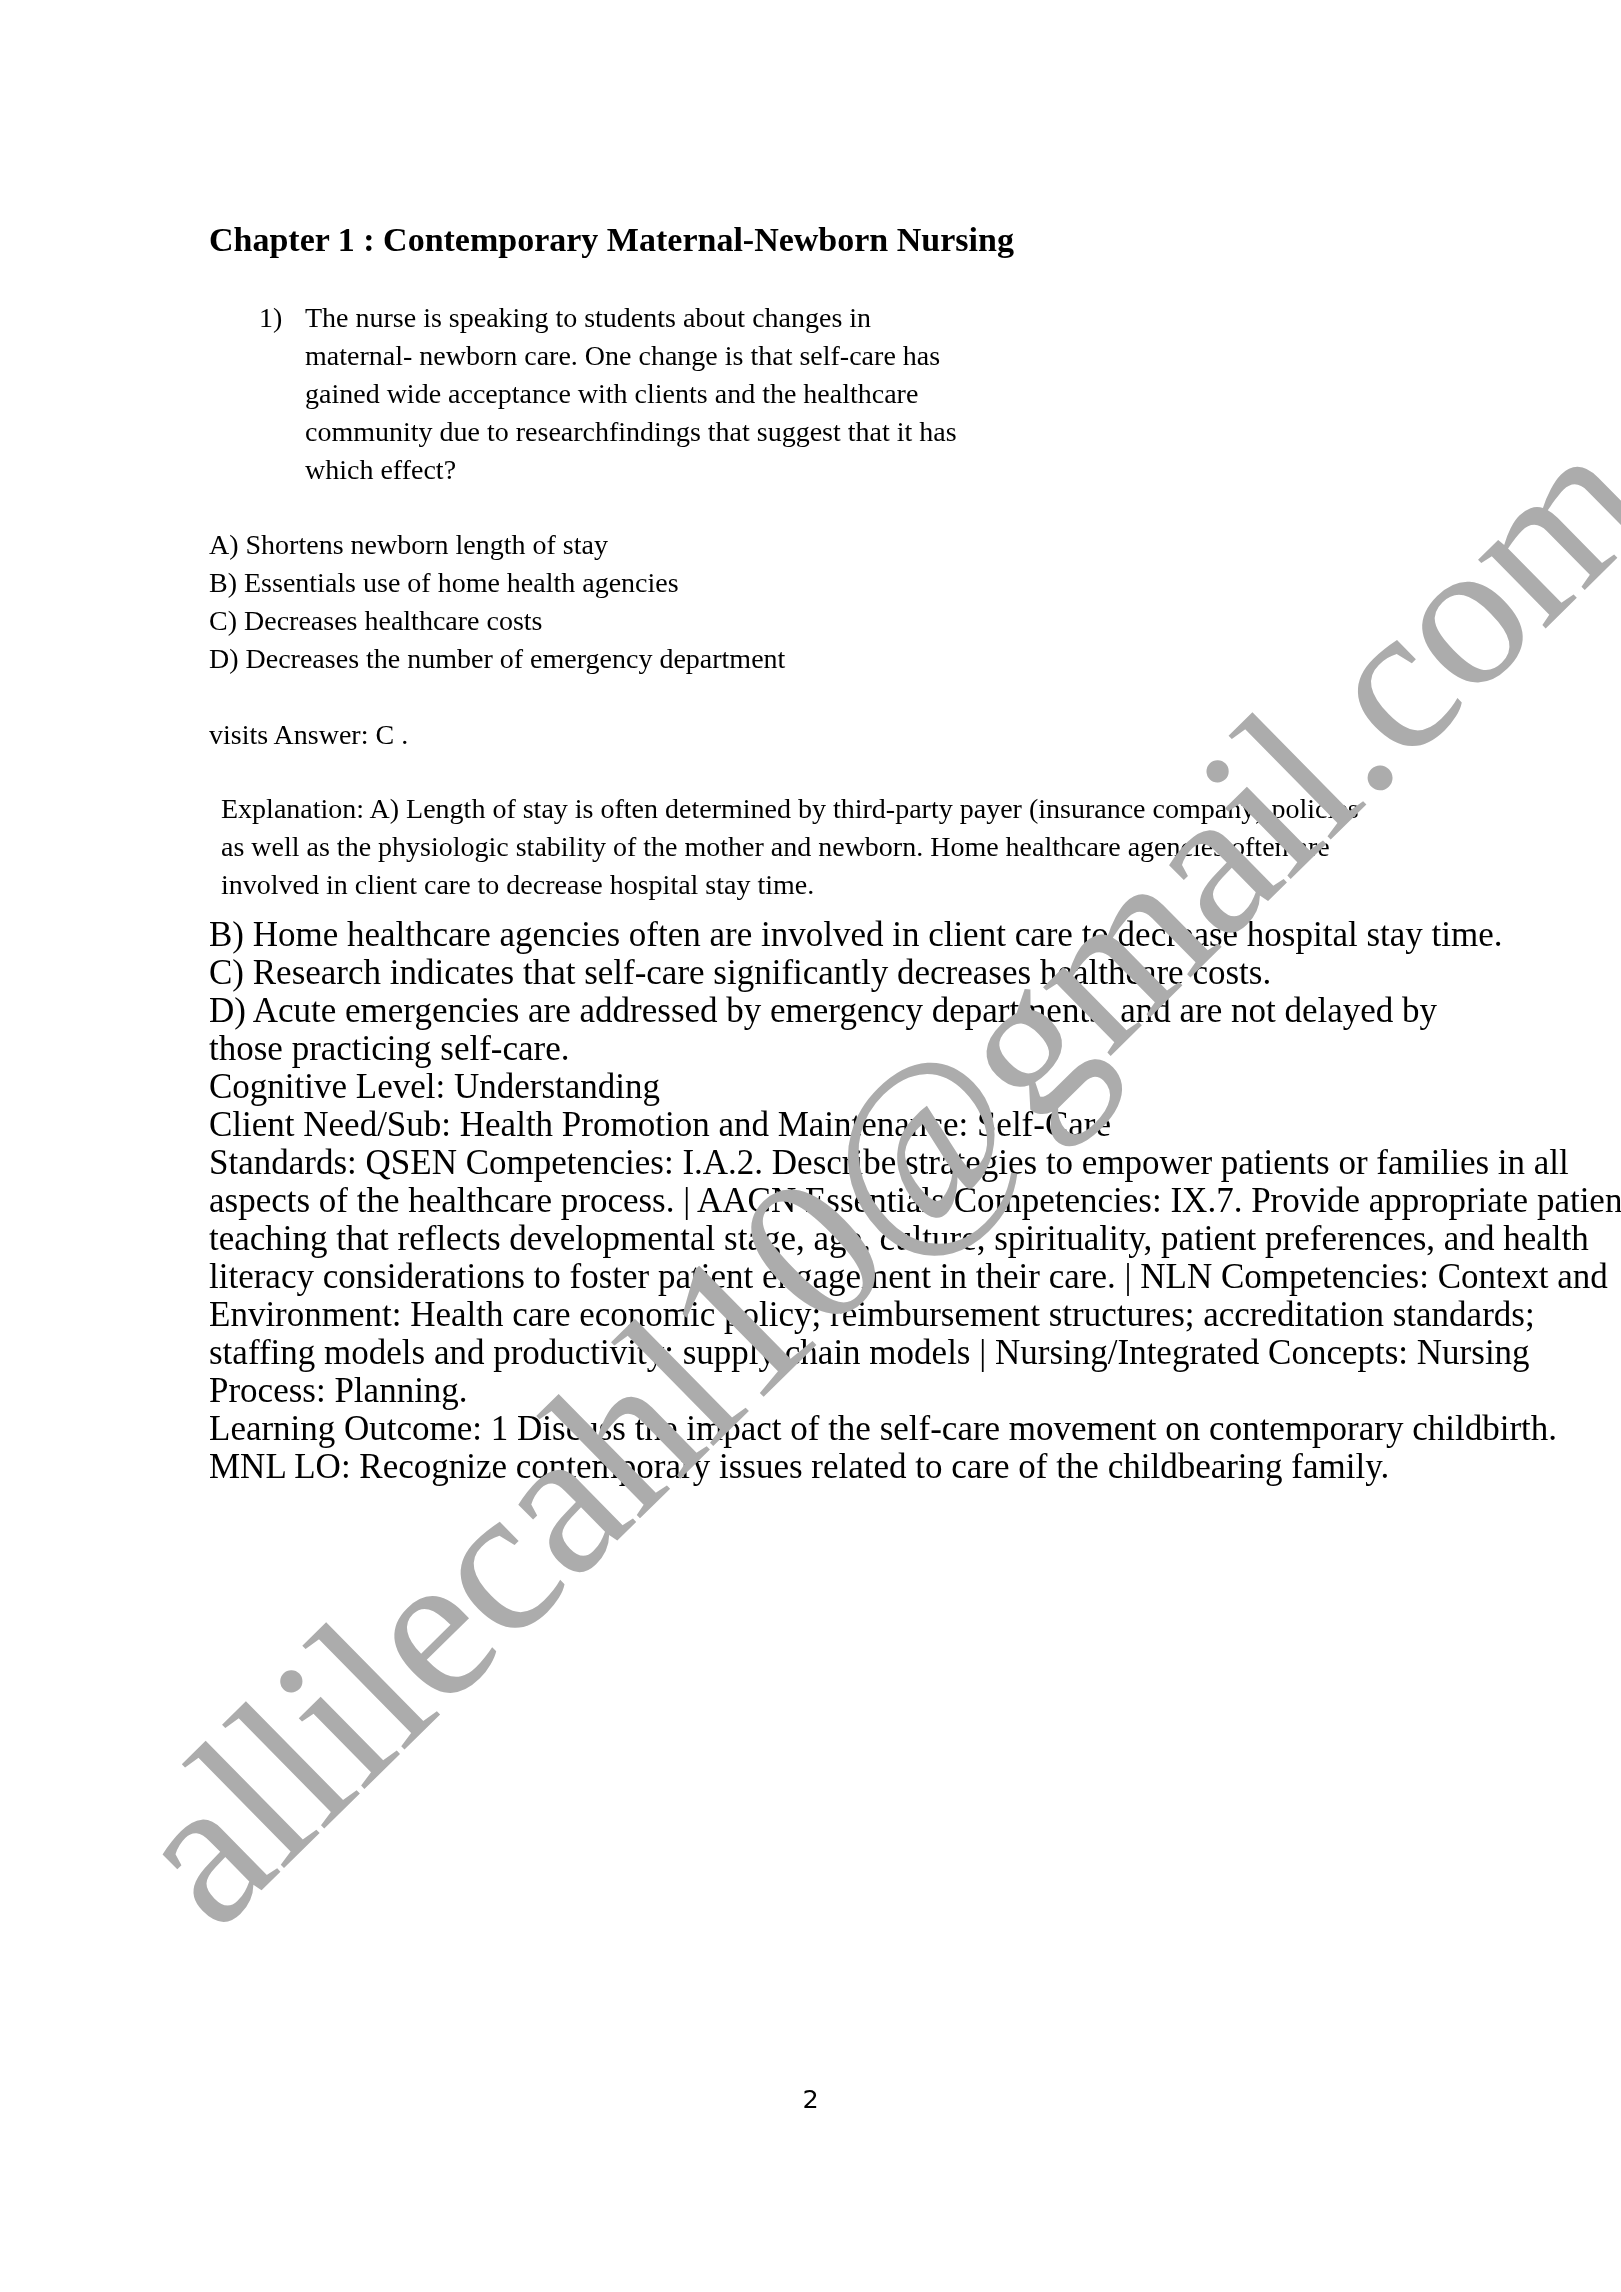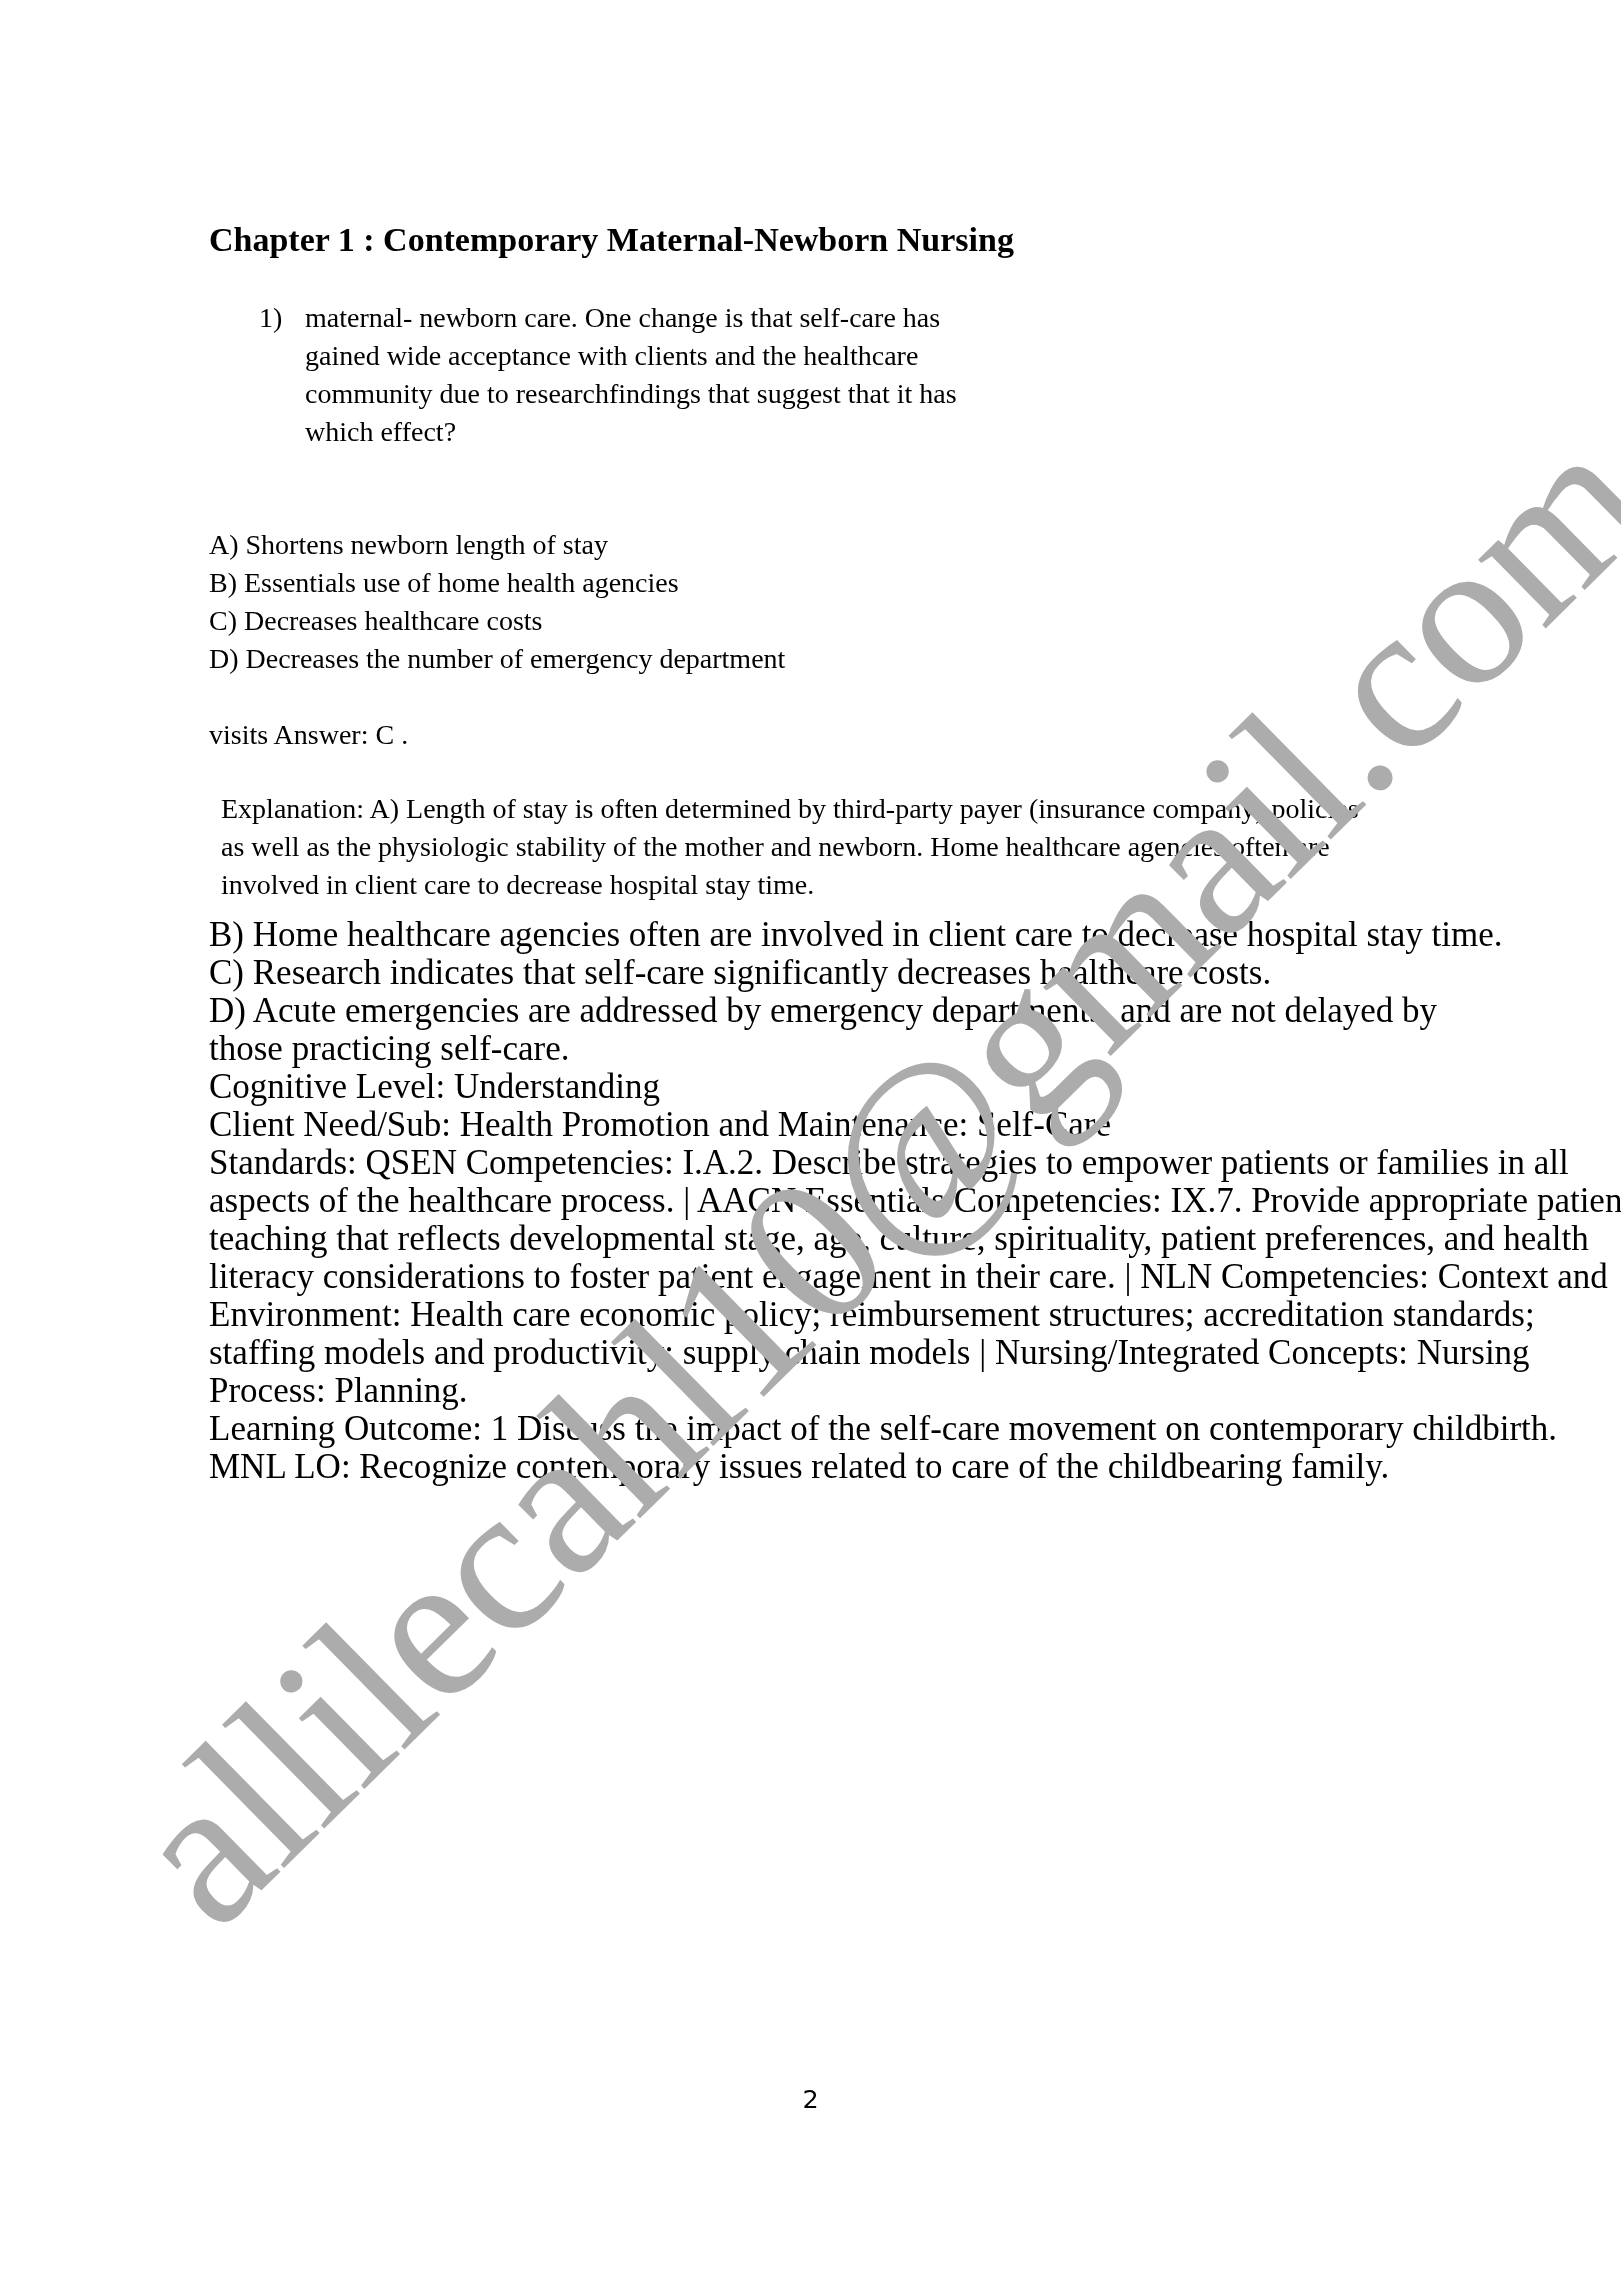--- a/index.html
+++ b/index.html
@@ -119,20 +119,21 @@
 
 <div class="page">
 
   <div class="content">
 
     <h1 class="chapter-title">Chapter 1 : Contemporary Maternal-Newborn Nursing</h1>
 
     <div class="question">
       <span class="qnum">1)</span>
       <span class="qtext">
+        <span class="meta-line" style="display:block">The nurse is speaking to students about changes in</span>
         <span class="meta-line" style="display:block">maternal- newborn care. One change is that self-care has</span>
         <span class="meta-line" style="display:block">gained wide acceptance with clients and the healthcare</span>
         <span class="meta-line" style="display:block">community due to researchfindings that suggest that it has</span>
         <span class="meta-line" style="display:block">which effect?</span>
       </span>
     </div>
 
     <div class="options">
       <div class="option">A) Shortens newborn length of stay</div>
       <div class="option">B) Essentials use of home health agencies</div>

